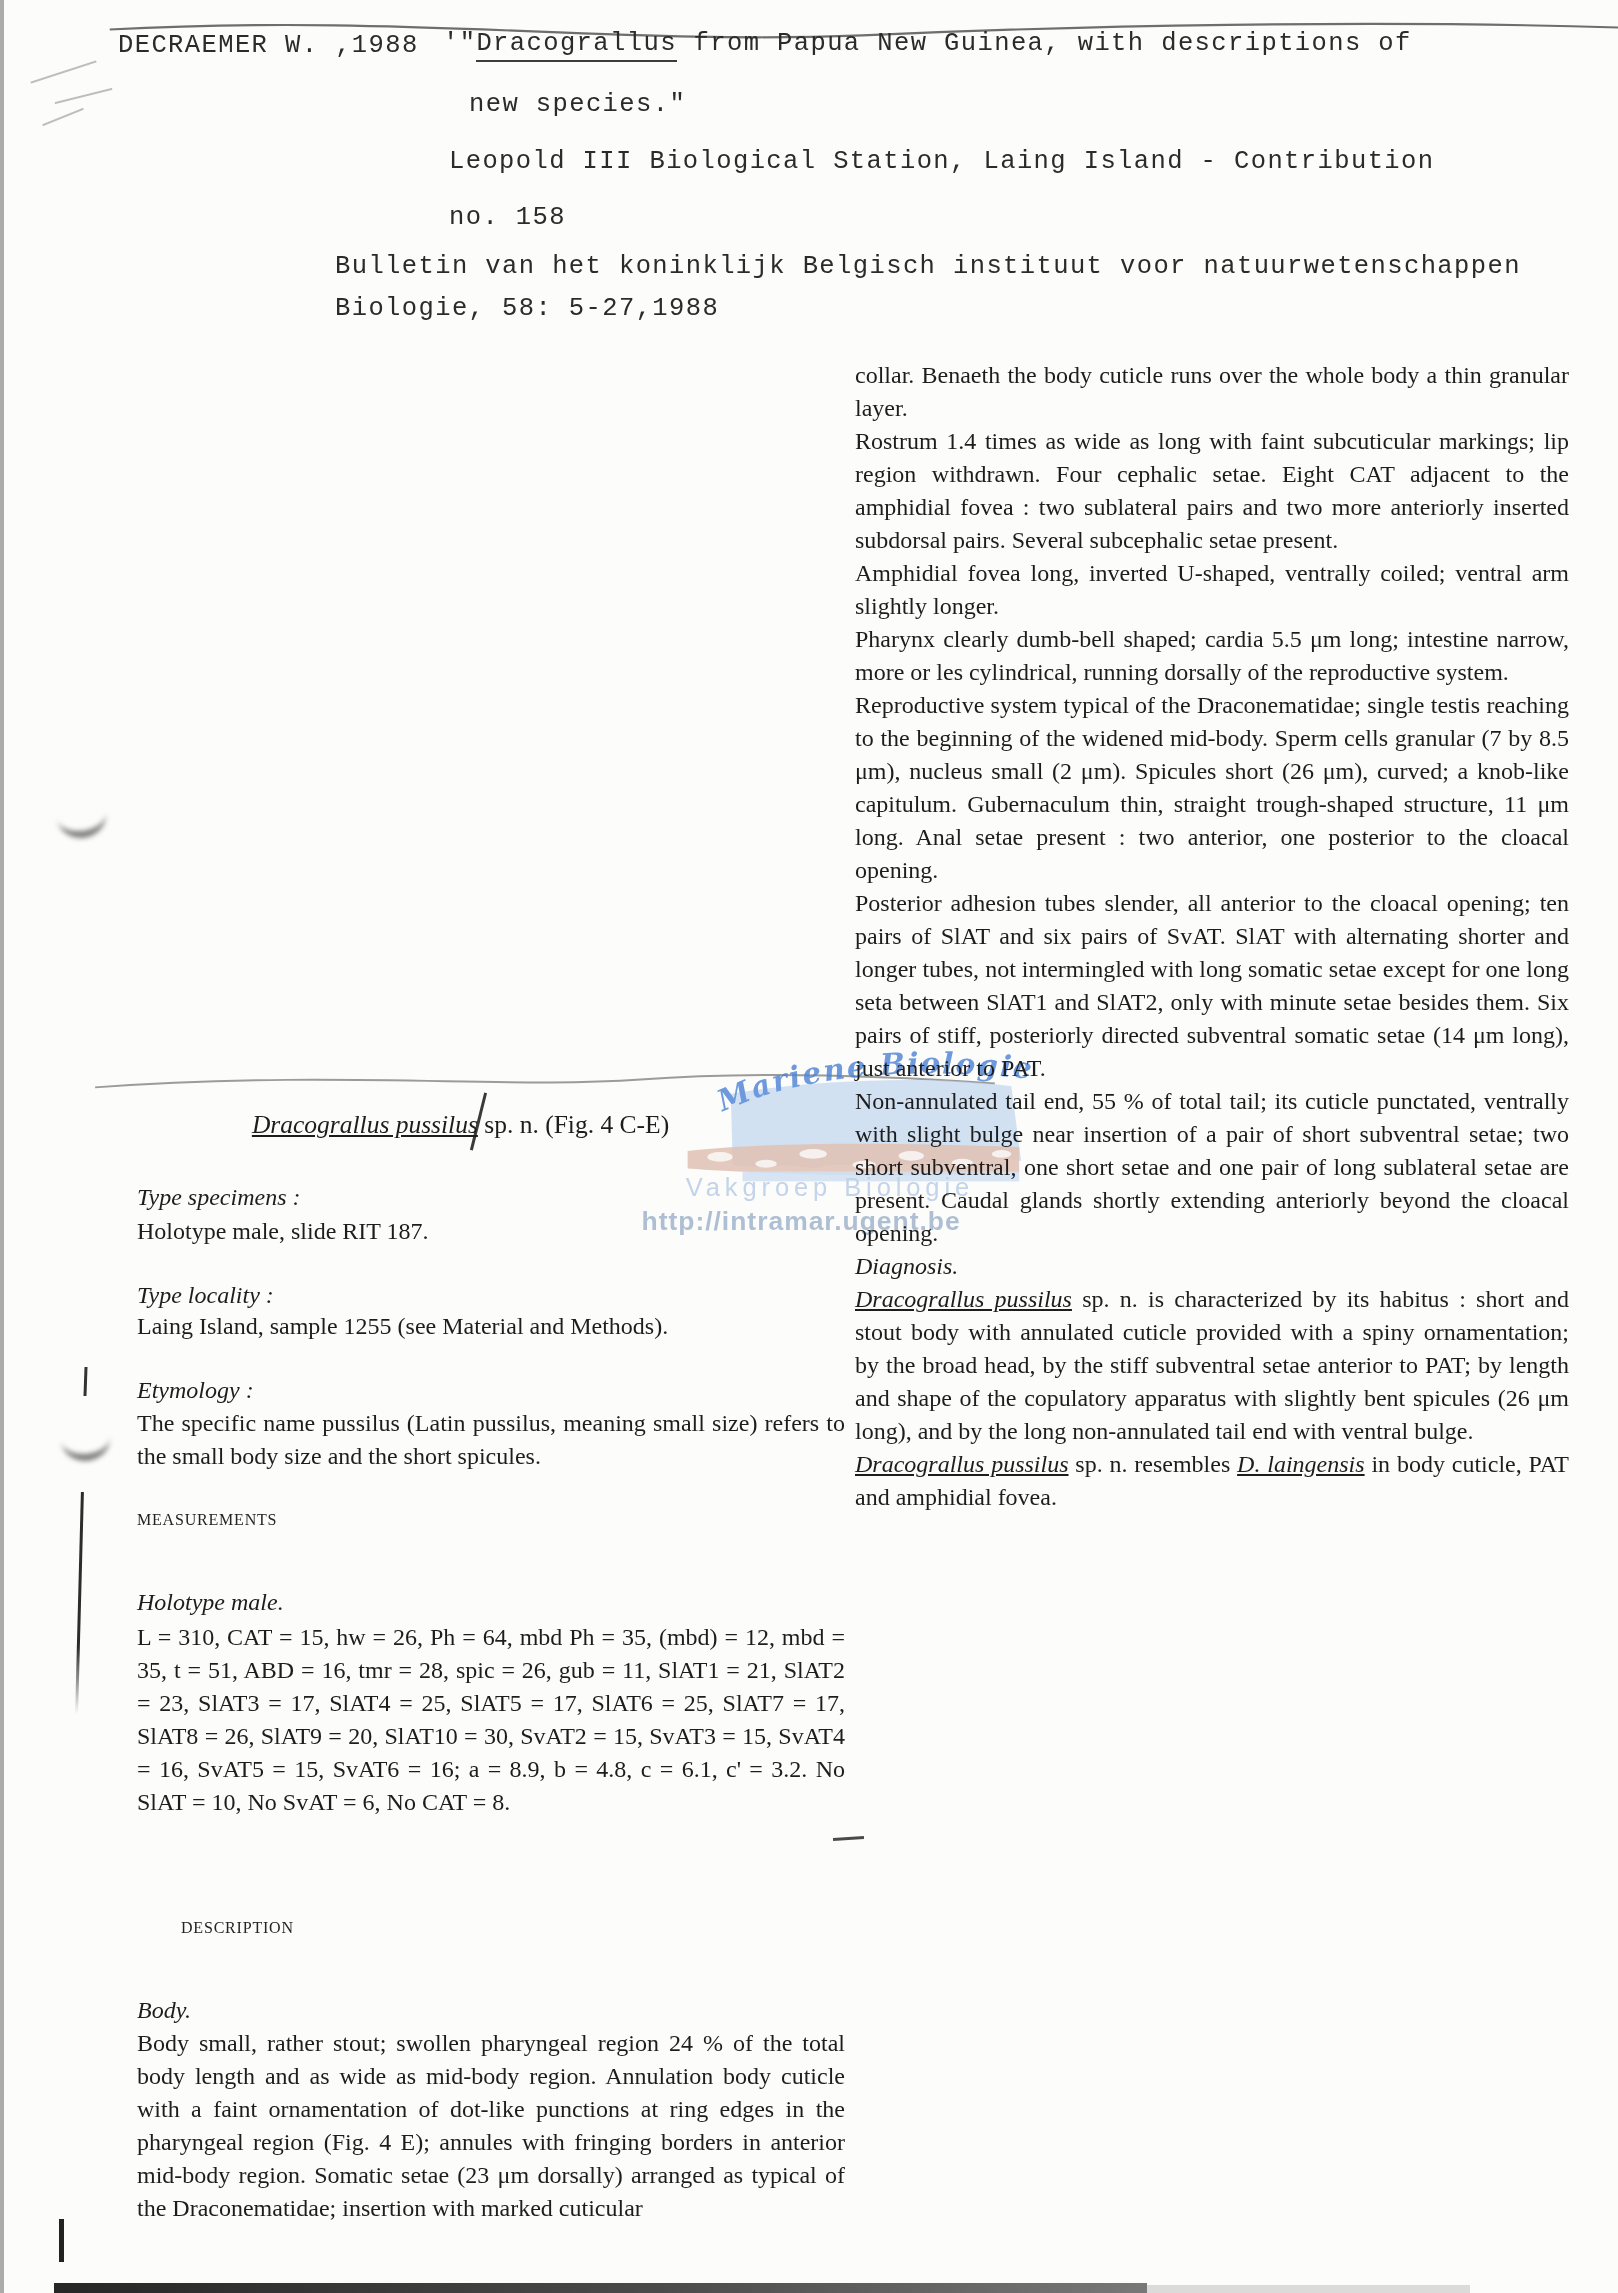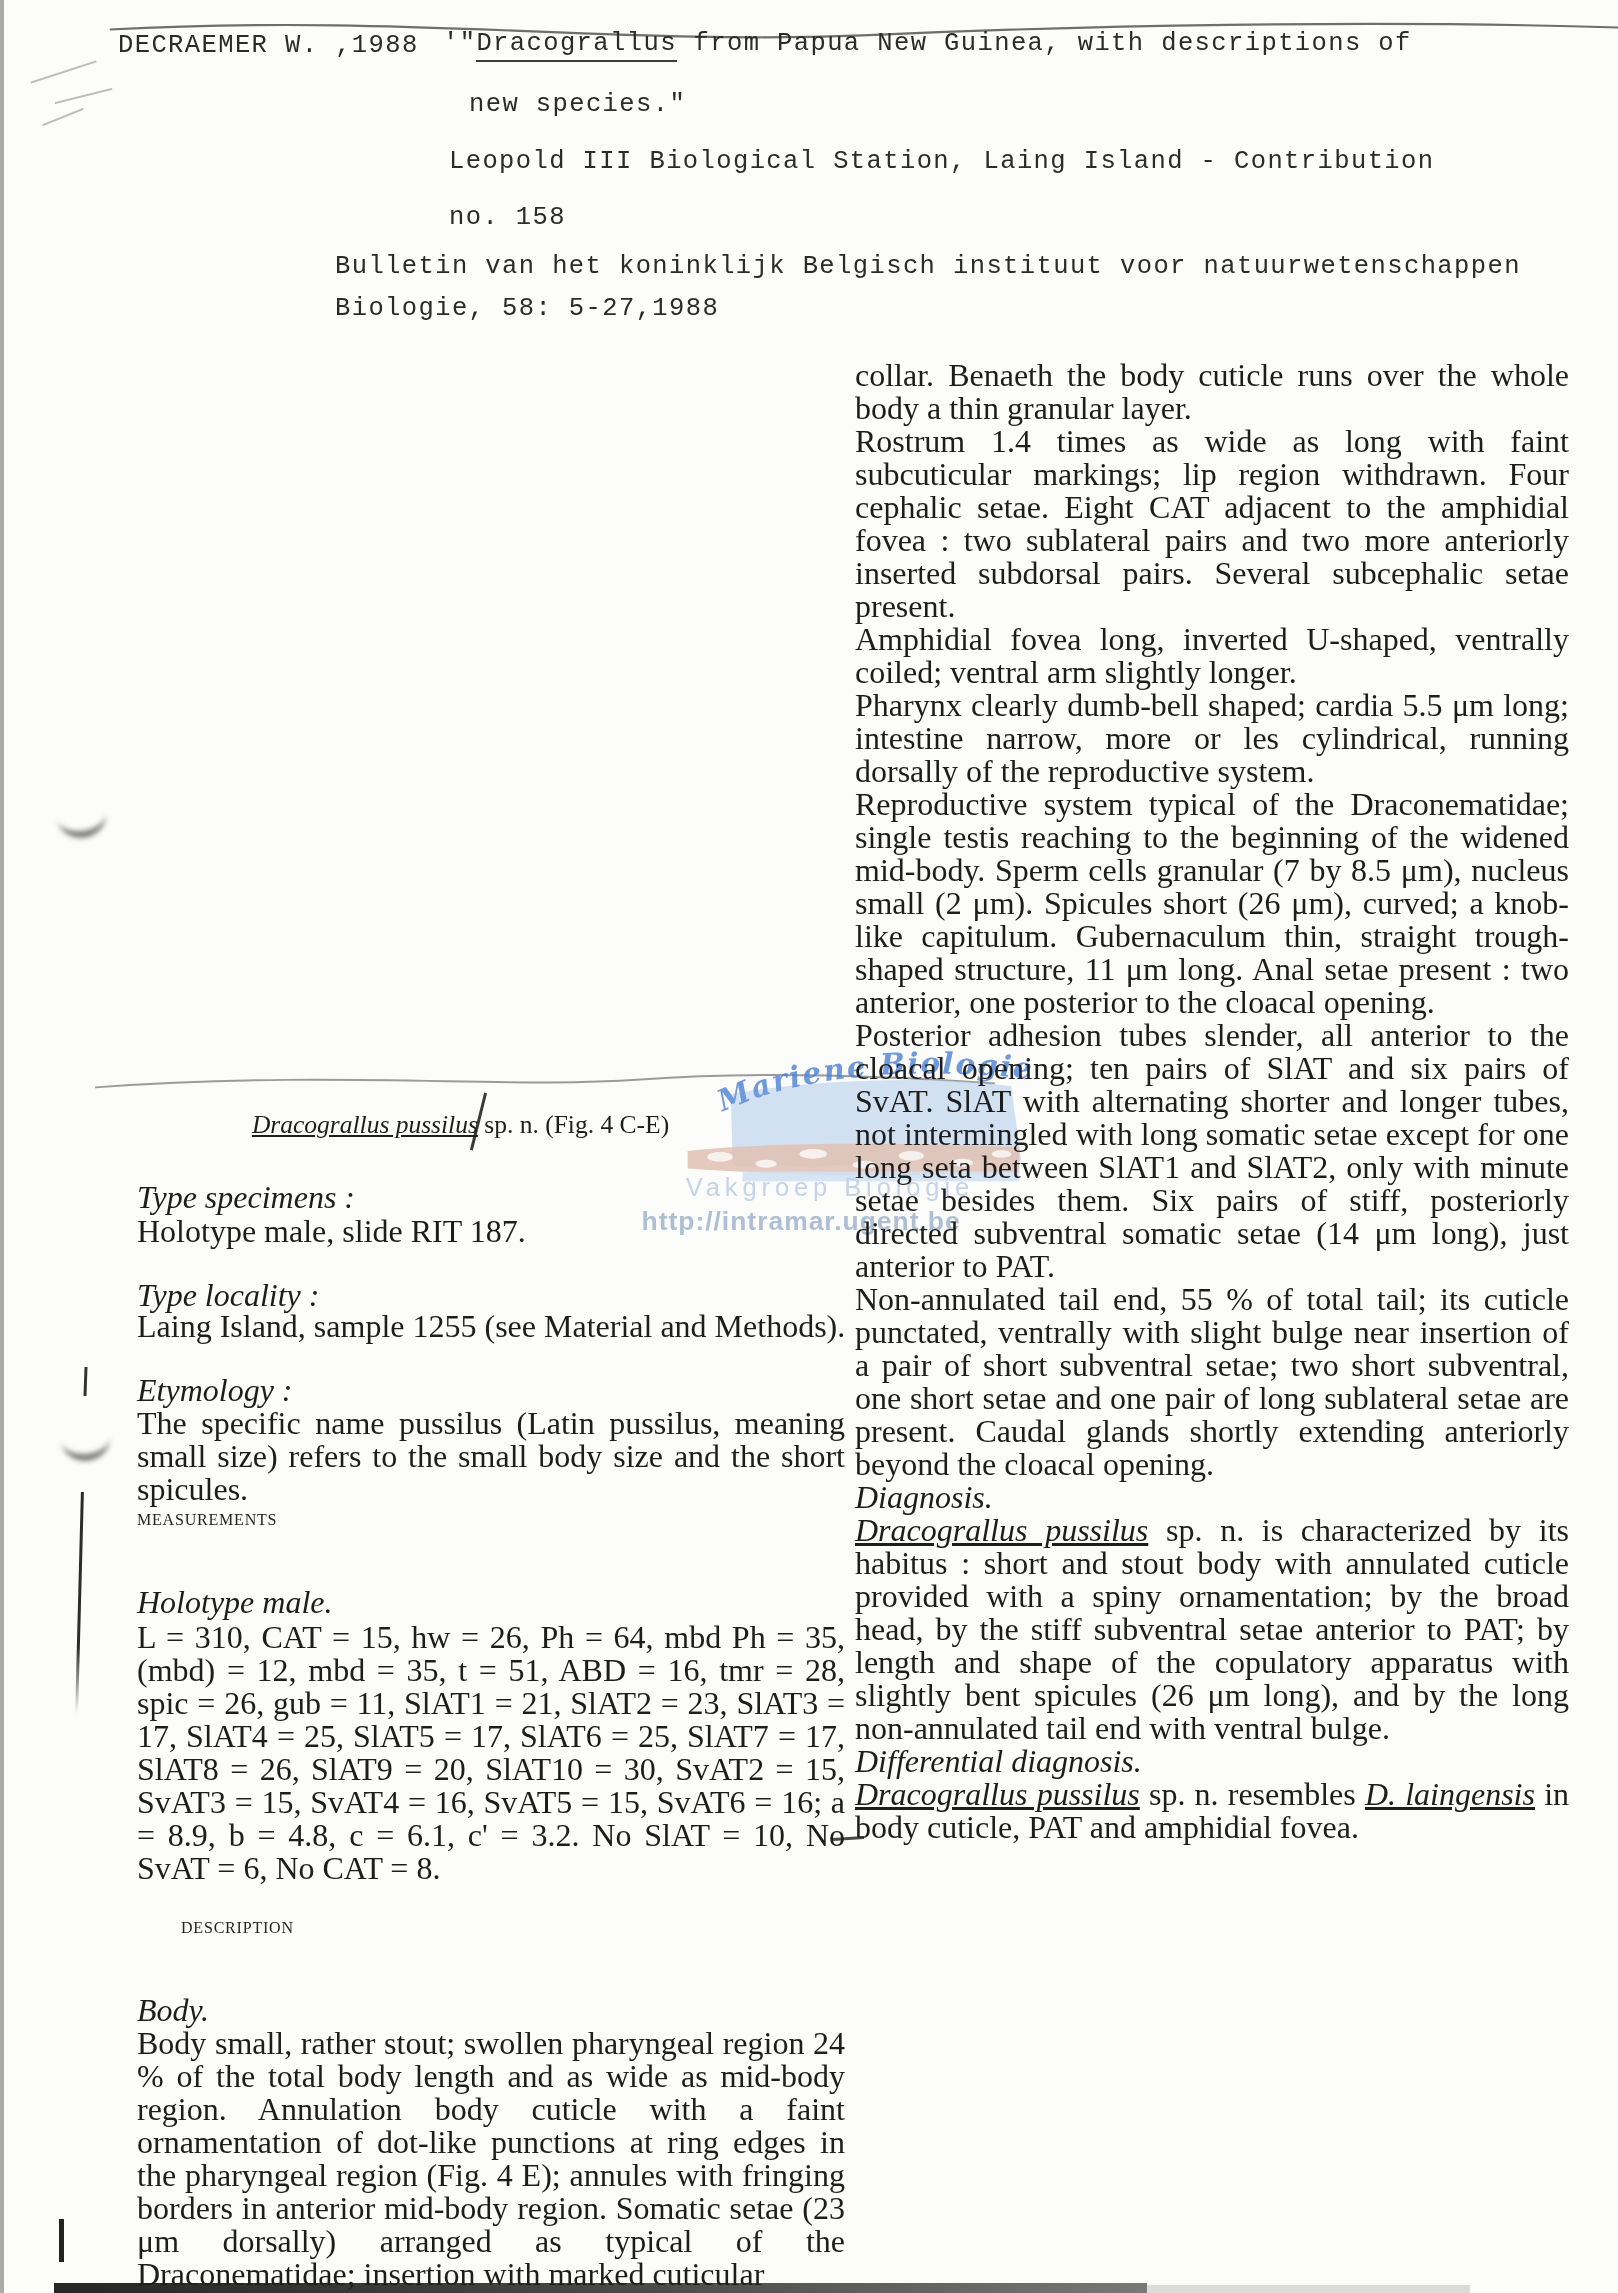--- a/index.html
+++ b/index.html
@@ -2,21 +2,21 @@
 <html><head>
 <meta charset="utf-8">
 <style>
   html,body{margin:0;padding:0;background:#e9e9e7;}
   .page{position:relative;width:1618px;height:2294px;background:#fcfcfa;overflow:hidden;
         font-family:"Liberation Serif","DejaVu Serif",serif;color:#1d1d1d;}
   .abs{position:absolute;}
   .mono{font-family:"Liberation Mono","DejaVu Sans Mono",monospace;font-size:25.5px;
         letter-spacing:1.4px;color:#2b2b2b;white-space:nowrap;}
   .underl{border-bottom:2.9px solid #3c3c3c;padding-bottom:2px;text-align:center;}
-  .body-text{font-size:32px;line-height:33px;}
+  .body-text{font-size:24px;line-height:33px;}
   .just{text-align:justify;}
   .ital{font-style:italic;}
   .caps-head{font-size:16px;letter-spacing:0.8px;color:#242424;}
   .col-right{left:855px;top:359px;width:714px;}
   .col-right p{margin:0;}
   .h-diag{margin-top:69px;font-style:italic;}
   .h-diff{margin-top:25.5px;font-style:italic;}
   .species-head{left:137px;top:1108px;width:647px;text-align:center;font-size:25.5px;}
   .crescent{width:49px;height:37px;border-radius:50%;border-bottom:7.8px solid #7e7e7e;
             filter:blur(2.5px);}
@@ -107,18 +107,17 @@
   <div class="abs body-text col-right">
     <p class="just">collar. Benaeth the body cuticle runs over the whole body a thin granular layer.</p>
     <p class="just">Rostrum 1.4 times as wide as long with faint subcuticular markings; lip region withdrawn. Four cephalic setae. Eight CAT adjacent to the amphidial fovea : two sublateral pairs and two more anteriorly inserted subdorsal pairs. Several subcephalic setae present.</p>
     <p class="just">Amphidial fovea long, inverted U-shaped, ventrally coiled; ventral arm slightly longer.</p>
     <p class="just">Pharynx clearly dumb-bell shaped; cardia 5.5 μm long; intestine narrow, more or les cylindrical, running dorsally of the reproductive system.</p>
     <p class="just">Reproductive system typical of the Draconematidae; single testis reaching to the beginning of the widened mid-body. Sperm cells granular (7 by 8.5 μm), nucleus small (2 μm). Spicules short (26 μm), curved; a knob-like capitulum. Gubernaculum thin, straight trough-shaped structure, 11 μm long. Anal setae present : two anterior, one posterior to the cloacal opening.</p>
     <p class="just">Posterior adhesion tubes slender, all anterior to the cloacal opening; ten pairs of SlAT and six pairs of SvAT. SlAT with alternating shorter and longer tubes, not intermingled with long somatic setae except for one long seta between SlAT1 and SlAT2, only with minute setae besides them. Six pairs of stiff, posteriorly directed subventral somatic setae (14 μm long), just anterior to PAT.</p>
     <p class="just">Non-annulated tail end, 55 % of total tail; its cuticle punctated, ventrally with slight bulge near insertion of a pair of short subventral setae; two short subventral, one short setae and one pair of long sublateral setae are present. Caudal glands shortly extending anteriorly beyond the cloacal opening.</p>
     <p class="h-diag">Diagnosis.</p>
     <p class="just"><i>Dracograllus pussilus</i><span> sp. n. is characterized by its habitus : short and stout body with annulated cuticle provided with a spiny ornamentation; by the broad head, by the stiff subventral setae anterior to PAT; by length and shape of the copulatory apparatus with slightly bent spicules (26 μm long), and by the long non-annulated tail end with ventral bulge.</span></p>
-    <p class="h-diff">Differential diagnosis.</p>
     <p class="just"><i>Dracograllus pussilus</i><span> sp. n. resembles </span><i>D. laingensis</i><span> in body cuticle, PAT and amphidial fovea.</span></p>
   </div>
 
 </div>
 
 
 </body></html>

